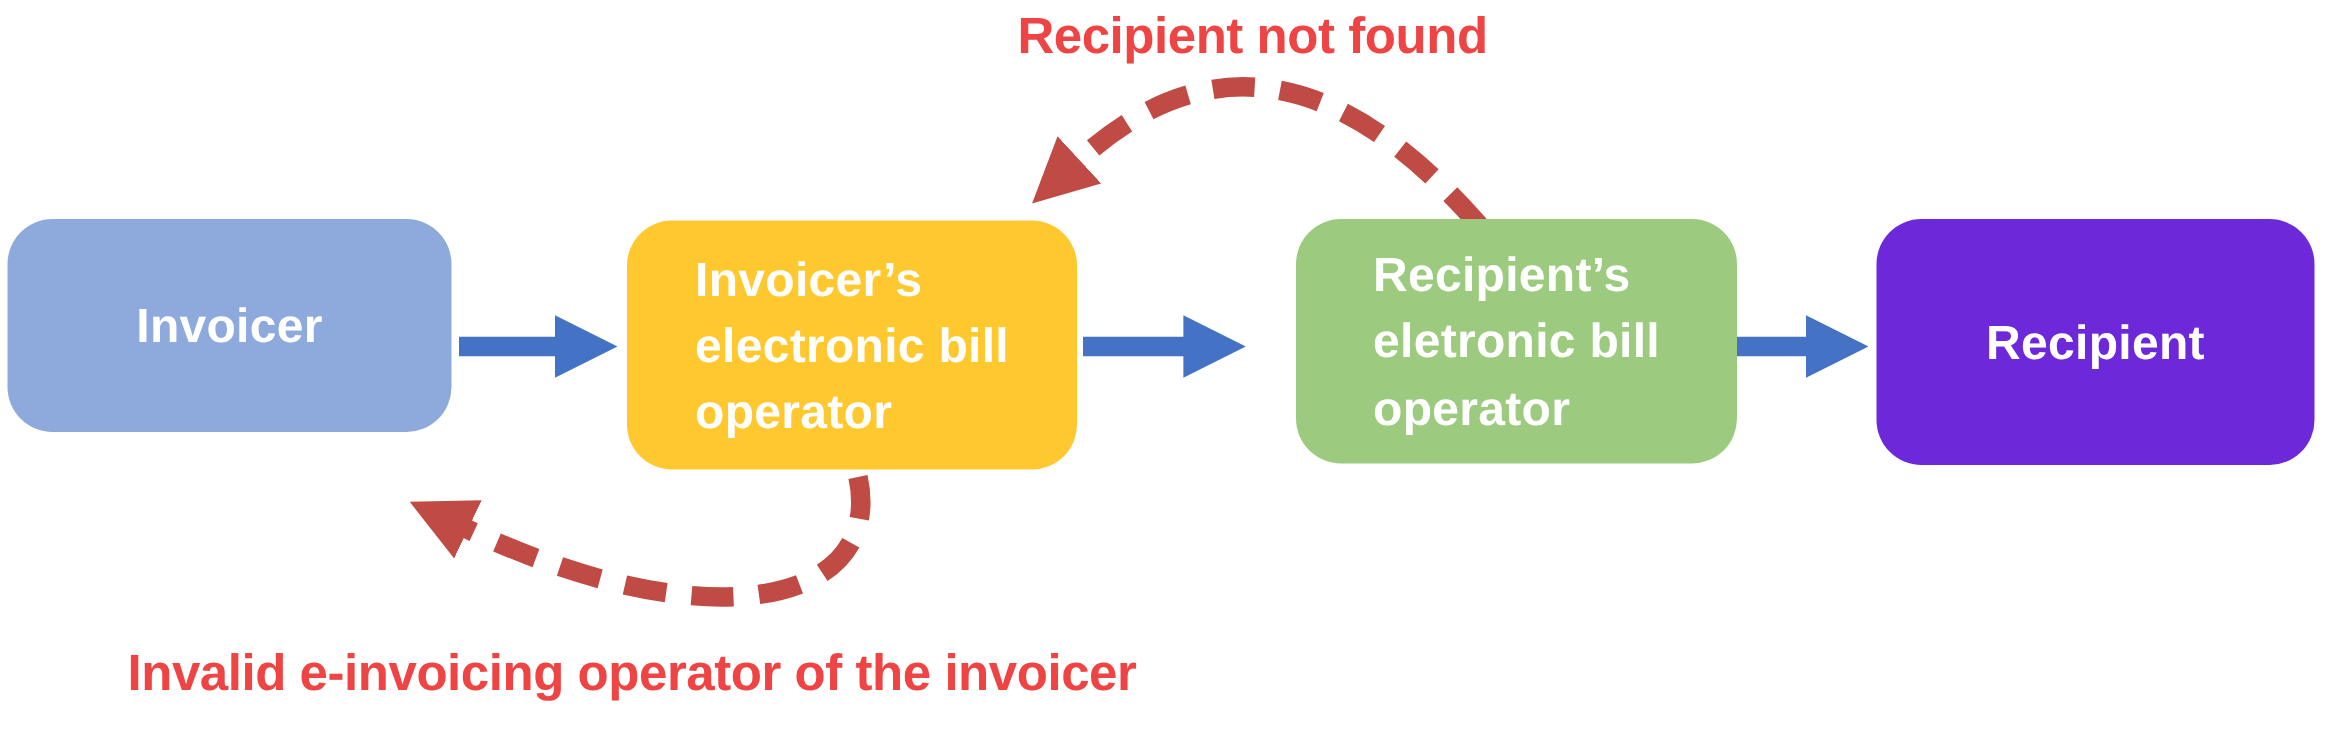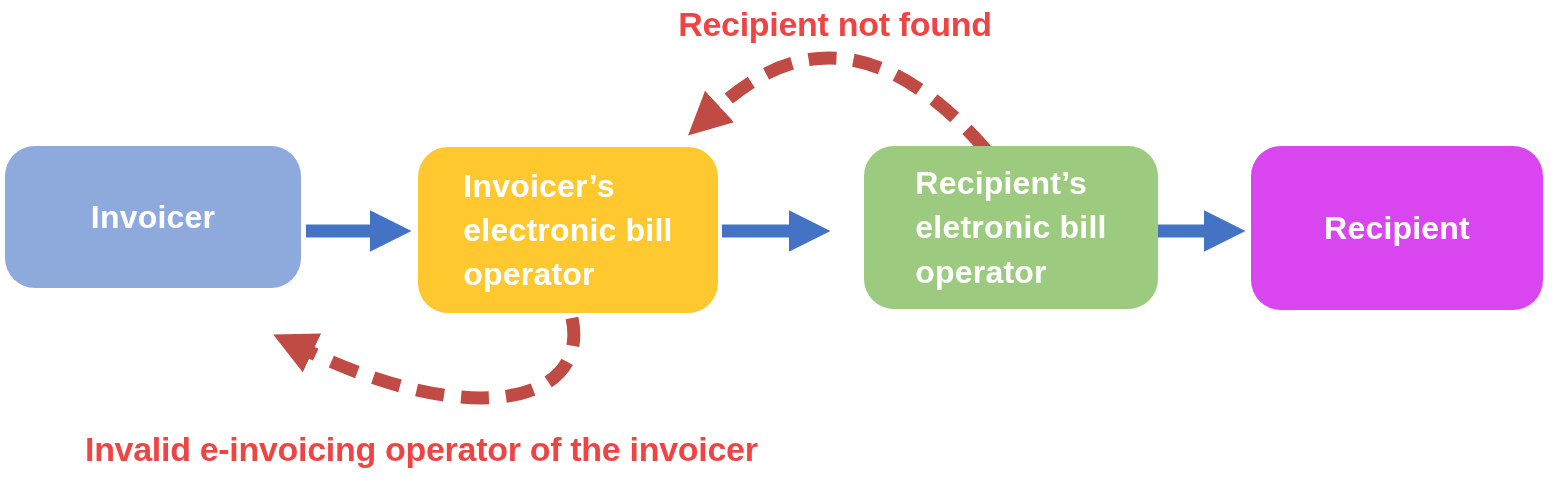--- a/index.html
+++ b/index.html
@@ -97,19 +97,19 @@
 electronic bill
 operator</span>
   </div>
 
   <div class="node node-recipient-operator" style="background-color: rgb(156, 203, 127);">
     <span class="node-label">Recipient’s
 eletronic bill
 operator</span>
   </div>
 
-  <div class="node node-recipient" style="background-color: #d946ef;">
+  <div class="node node-recipient" style="background-color: #6d28d9;">
     <span class="node-label">Recipient</span>
   </div>
 
   <div class="annotation annotation-bottom">Invalid e-invoicing operator of the invoicer</div>
 
 </div>
 
 </body></html>

